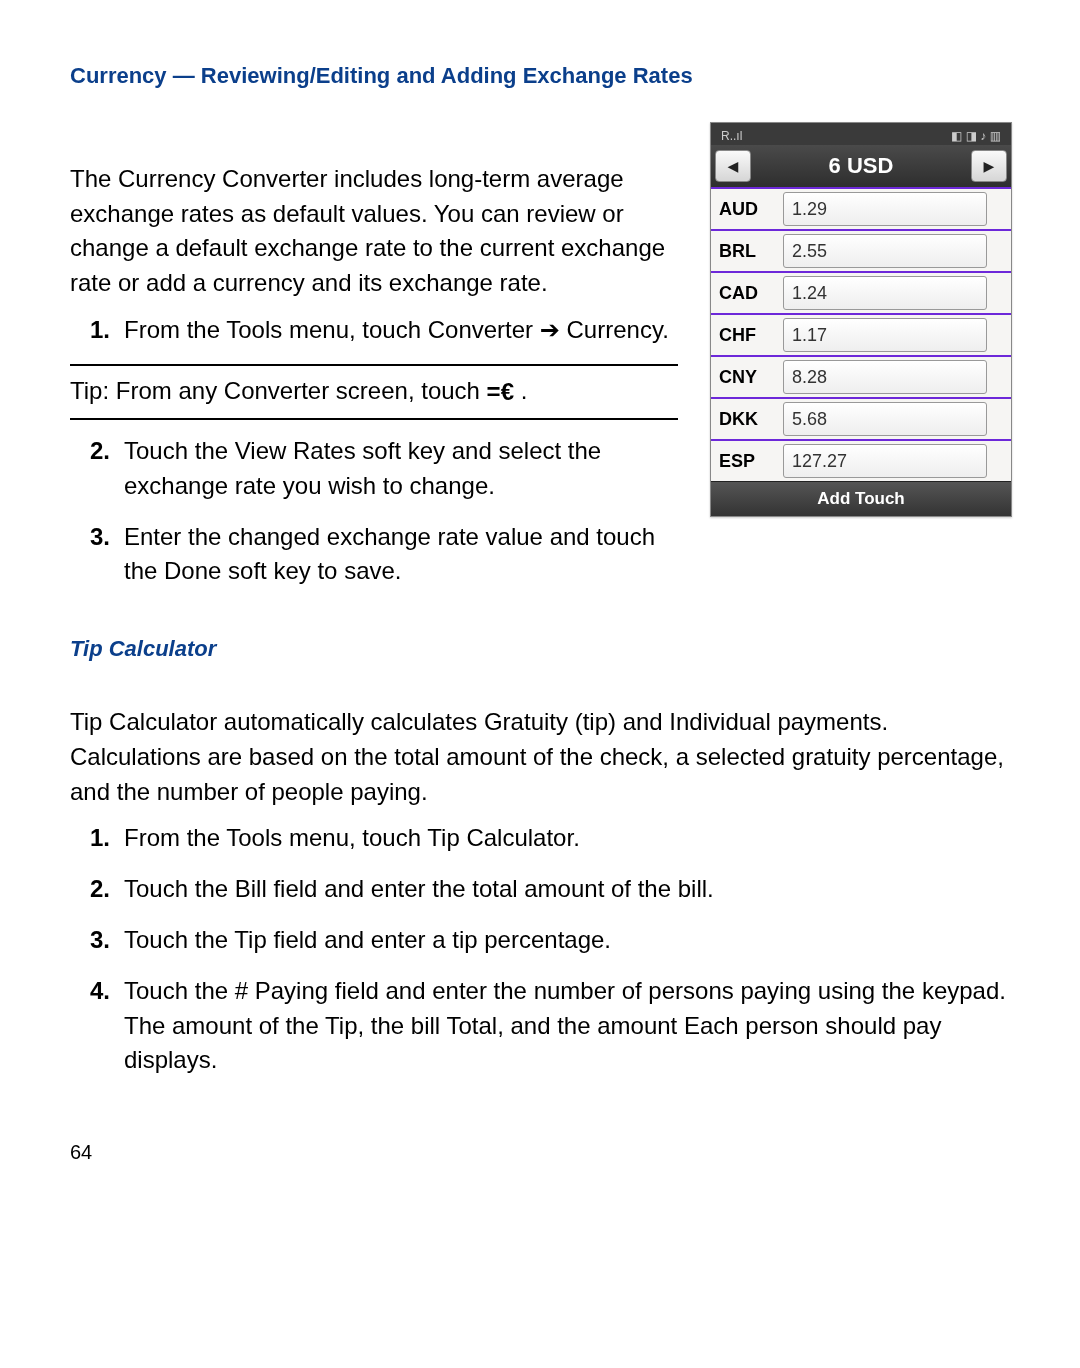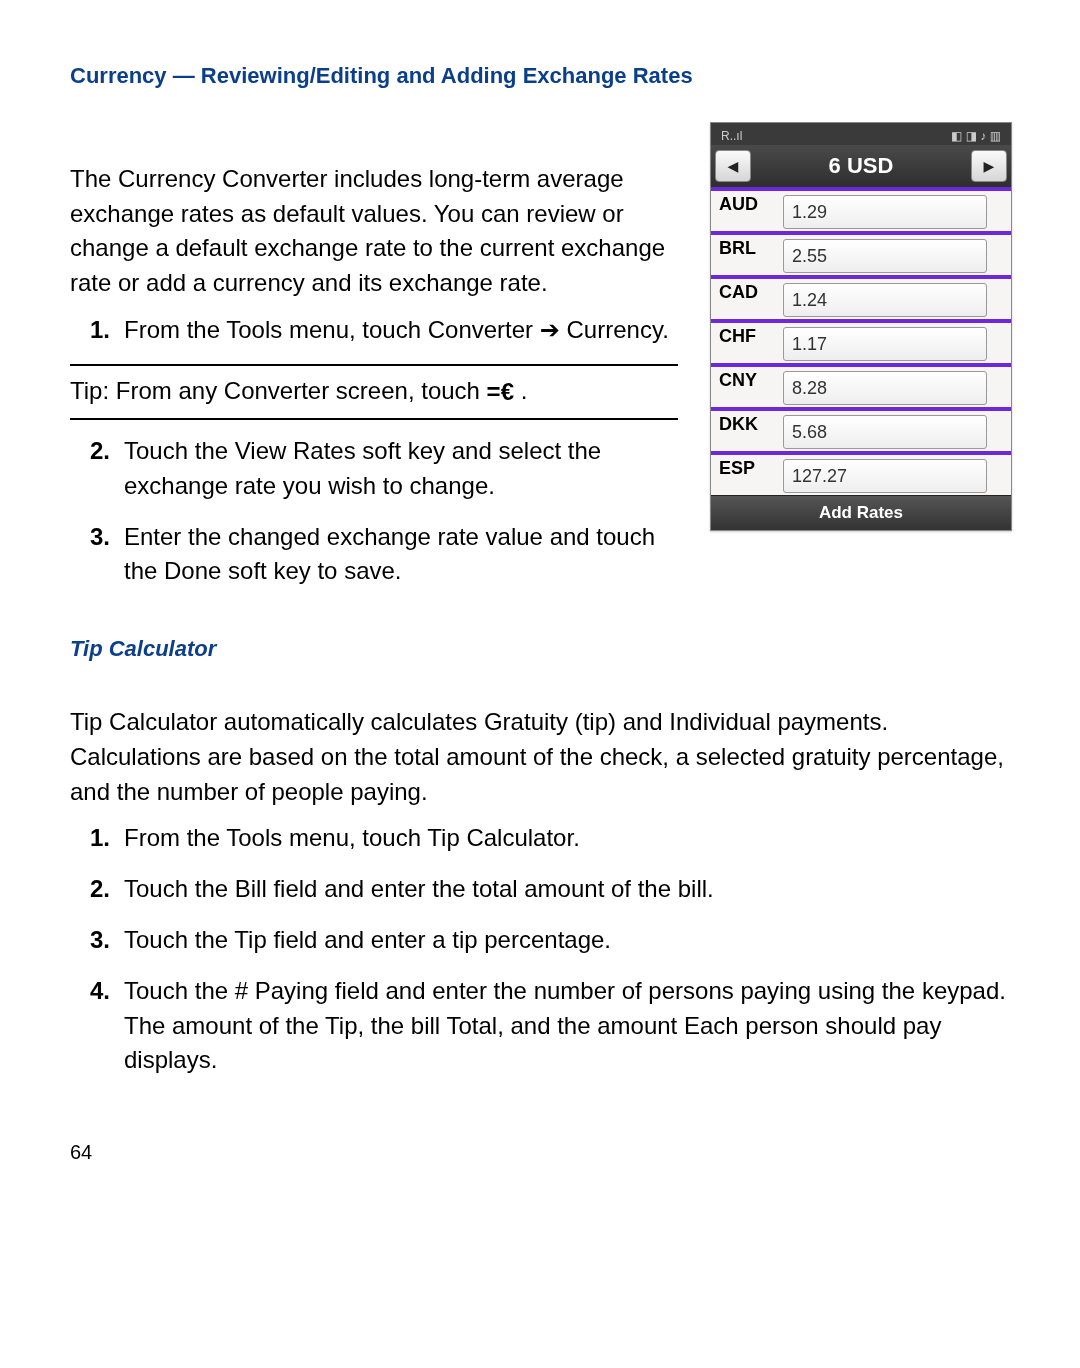--- a/index.html
+++ b/index.html
@@ -108,22 +108,23 @@
     border-radius: 4px;
     display: flex;
     align-items: center;
     justify-content: center;
     color: #222;
     font-size: 14px;
   }
   .phone-title { flex:1; text-align:center; font-weight:bold; font-size:22px; }
   .rate-row {
     display:flex;
+    align-items:center;
     height:40px;
-    border-top:4px solid #6d28d9;
+    border-top:2px solid #6d28d9;
   }
   .rate-code {
     width: 64px;
     padding-left: 8px;
     font-weight: bold;
     font-size: 18px;
     background:#f6f5f3;
   }
   .rate-val {
     flex:1;
@@ -217,21 +218,21 @@
           </div>
           <div class="rate-row">
             <div class="rate-code">DKK</div>
             <div class="rate-val">5.68</div>
           </div>
           <div class="rate-row">
             <div class="rate-code">ESP</div>
             <div class="rate-val">127.27</div>
           </div>
         </div>
-      <div class="softkey-bar">Add Rates</div>
+      <div class="softkey-bar">Add Touch</div>
     </div>
   </div>
 </div>
 
 <div class="heading-blue-italic">Tip Calculator</div>
 <div class="body-text">Tip Calculator automatically calculates Gratuity (tip) and Individual payments. Calculations are based on the total amount of the check, a selected gratuity percentage, and the number of people paying.</div>
 
 <ol class="steps">
   <li>
     <span>From the </span><span class="bold">Tools</span><span> menu, touch </span><span class="bold">Tip Calculator</span><span>.</span>

